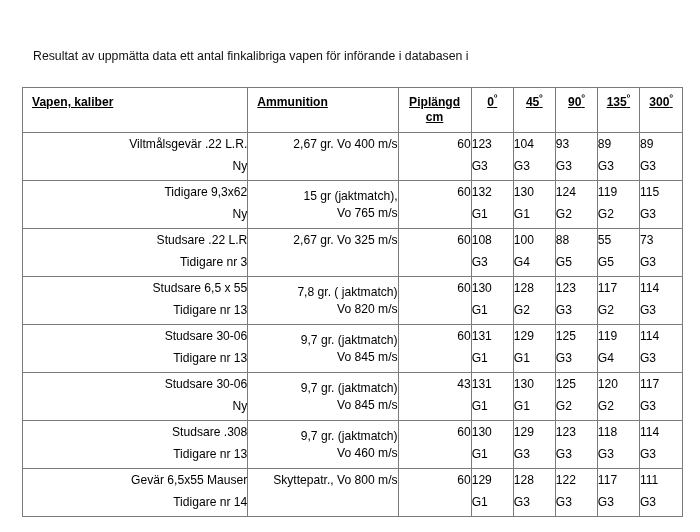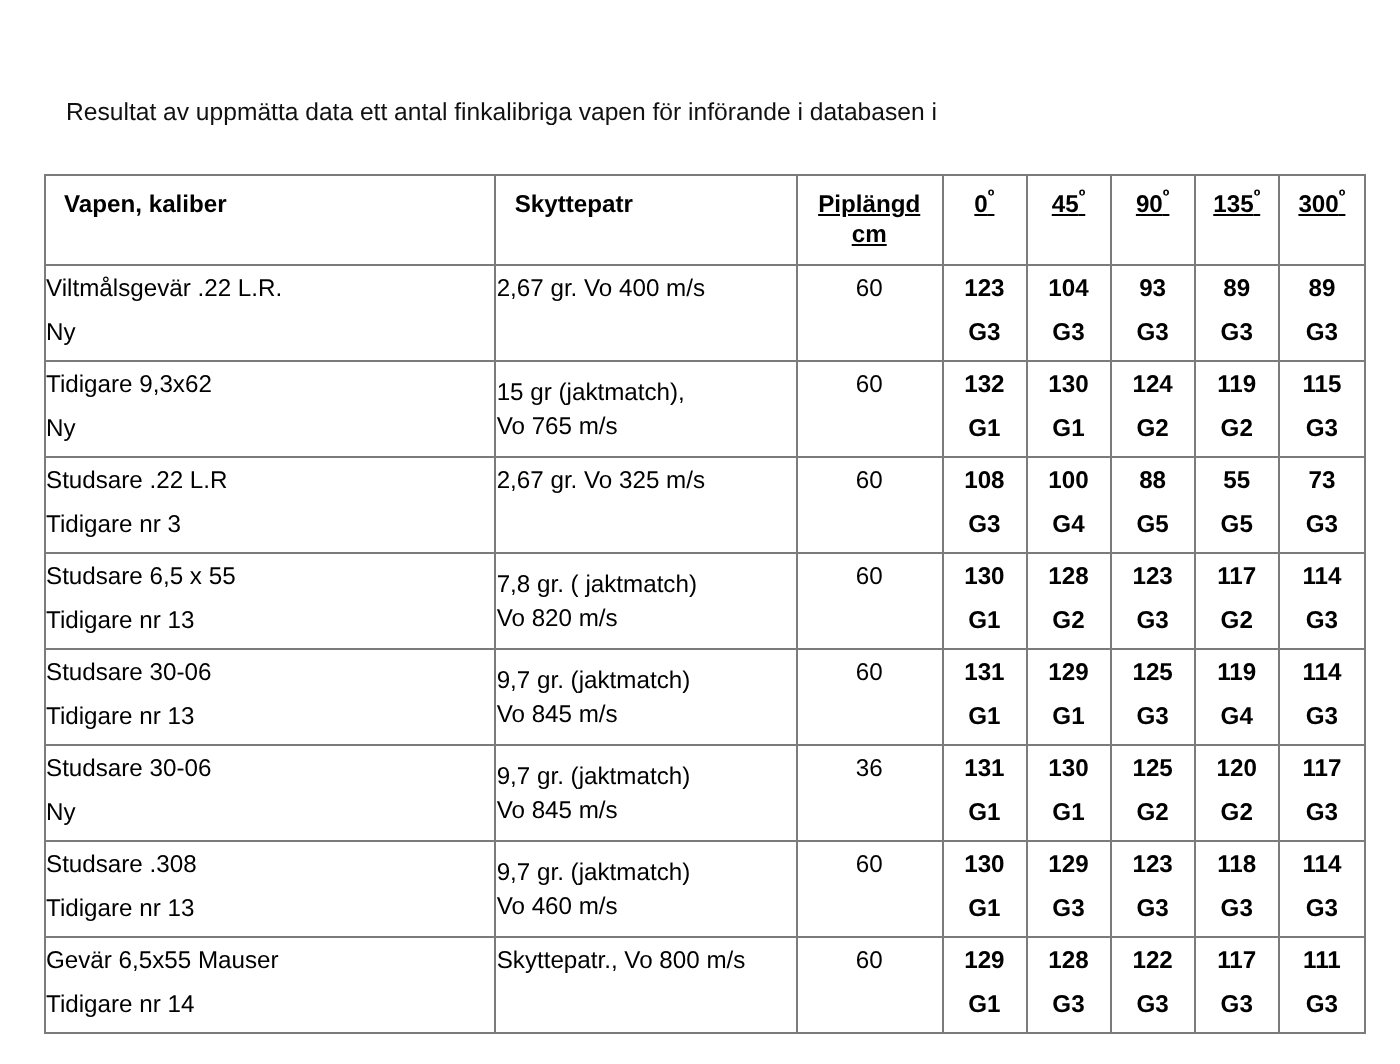--- a/index.html
+++ b/index.html
@@ -56,52 +56,52 @@
     height: 44px;
     vertical-align: top;
   }
   .th-inner {
     padding: 7px 0 0 0;
     line-height: 15px;
   }
   .th-left {
     padding-left: 9px;
     text-align: left;
+    text-decoration: underline;
   }
   .th-center {
     text-align: center;
     text-decoration: underline;
   }
   .sup {
     font-size: 9px;
     vertical-align: super;
     line-height: 0;
   }
   tbody tr {
     height: 48px;
   }
   td.c-name, td.c-ammo {
     padding: 6px 0 0 9px;
     line-height: 22px;
+    text-align: right;
   }
   td.c-ammo.tight {
     line-height: 17px;
     padding-top: 7px;
     margin-top: 48px;
   }
   td.c-barrel {
-    text-align: center;
+    text-align: right;
     padding-top: 6px;
     line-height: 22px;
   }
   td.c-val {
-    text-align: center;
     padding-top: 6px;
     line-height: 22px;
-    font-weight: bold;
   }
   .line2 {
     display: block;
   }
   .colw-name { width: 225px; }
   .colw-ammo { width: 150px; }
   .colw-barrel { width: 73px; }
   .colw-val { width: 42px; }
   .colw-val-w { width: 43px; }
 </style>
@@ -127,21 +127,21 @@
       <col class="colw-val">
       <col class="colw-val">
       <col class="colw-val-w">
     </colgroup>
     <thead>
       <tr>
         <th>
           <div class="th-inner th-left">Vapen, kaliber</div>
         </th>
         <th>
-          <div class="th-inner th-left">Skyttepatr</div>
+          <div class="th-inner th-left">Ammunition</div>
         </th>
         <th>
           <div class="th-inner th-center">
             <span>Piplängd</span>
             <span class="line2">cm</span>
           </div>
         </th>
         <th>
           <div class="th-inner th-center"><span>0</span><span class="sup">º</span></div>
         </th>
@@ -206,21 +206,21 @@
           <td class="c-barrel">60</td>
           <td class="c-val"><span>131</span><span class="line2">G1</span></td>
           <td class="c-val"><span>129</span><span class="line2">G1</span></td>
           <td class="c-val"><span>125</span><span class="line2">G3</span></td>
           <td class="c-val"><span>119</span><span class="line2">G4</span></td>
           <td class="c-val"><span>114</span><span class="line2">G3</span></td>
         </tr>
         <tr>
           <td class="c-name"><span>Studsare 30-06</span><span class="line2">Ny</span></td>
           <td class="c-ammo tight"><span>9,7 gr. (jaktmatch)</span><span class="line2">Vo 845 m/s</span></td>
-          <td class="c-barrel">36</td>
+          <td class="c-barrel">43</td>
           <td class="c-val"><span>131</span><span class="line2">G1</span></td>
           <td class="c-val"><span>130</span><span class="line2">G1</span></td>
           <td class="c-val"><span>125</span><span class="line2">G2</span></td>
           <td class="c-val"><span>120</span><span class="line2">G2</span></td>
           <td class="c-val"><span>117</span><span class="line2">G3</span></td>
         </tr>
         <tr>
           <td class="c-name"><span>Studsare .308</span><span class="line2">Tidigare nr 13</span></td>
           <td class="c-ammo tight"><span>9,7 gr. (jaktmatch)</span><span class="line2">Vo 460 m/s</span></td>
           <td class="c-barrel">60</td>

